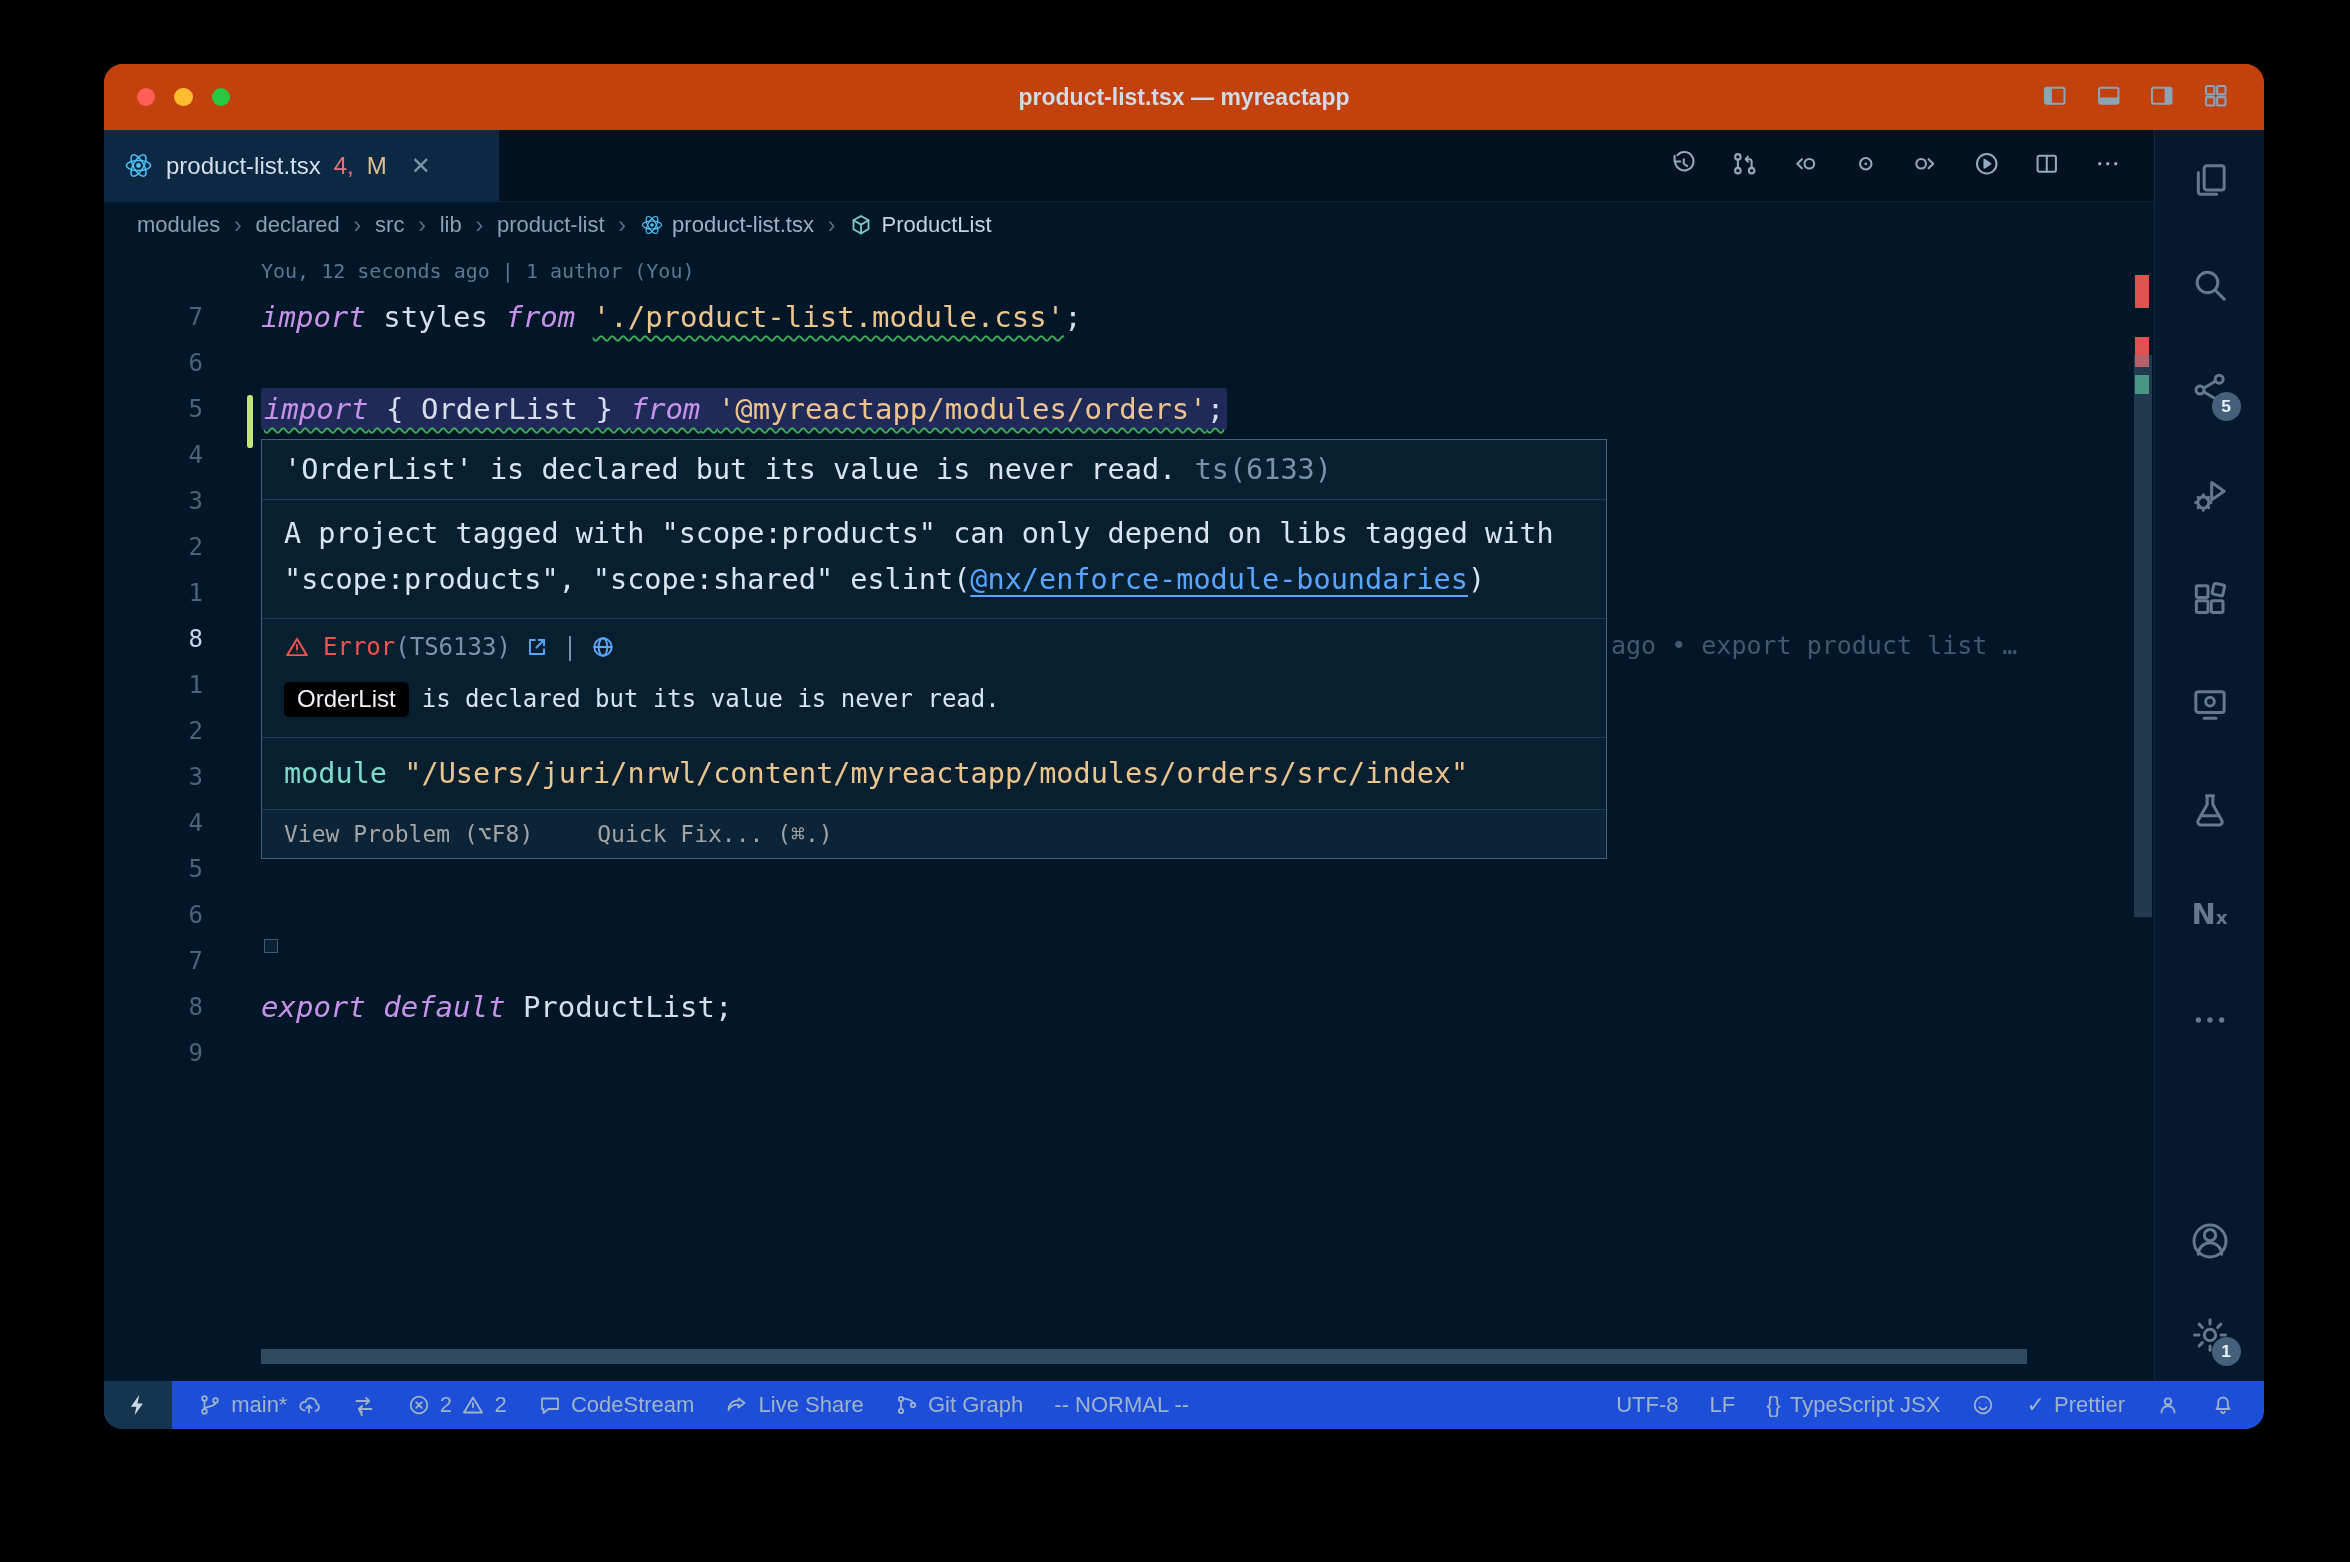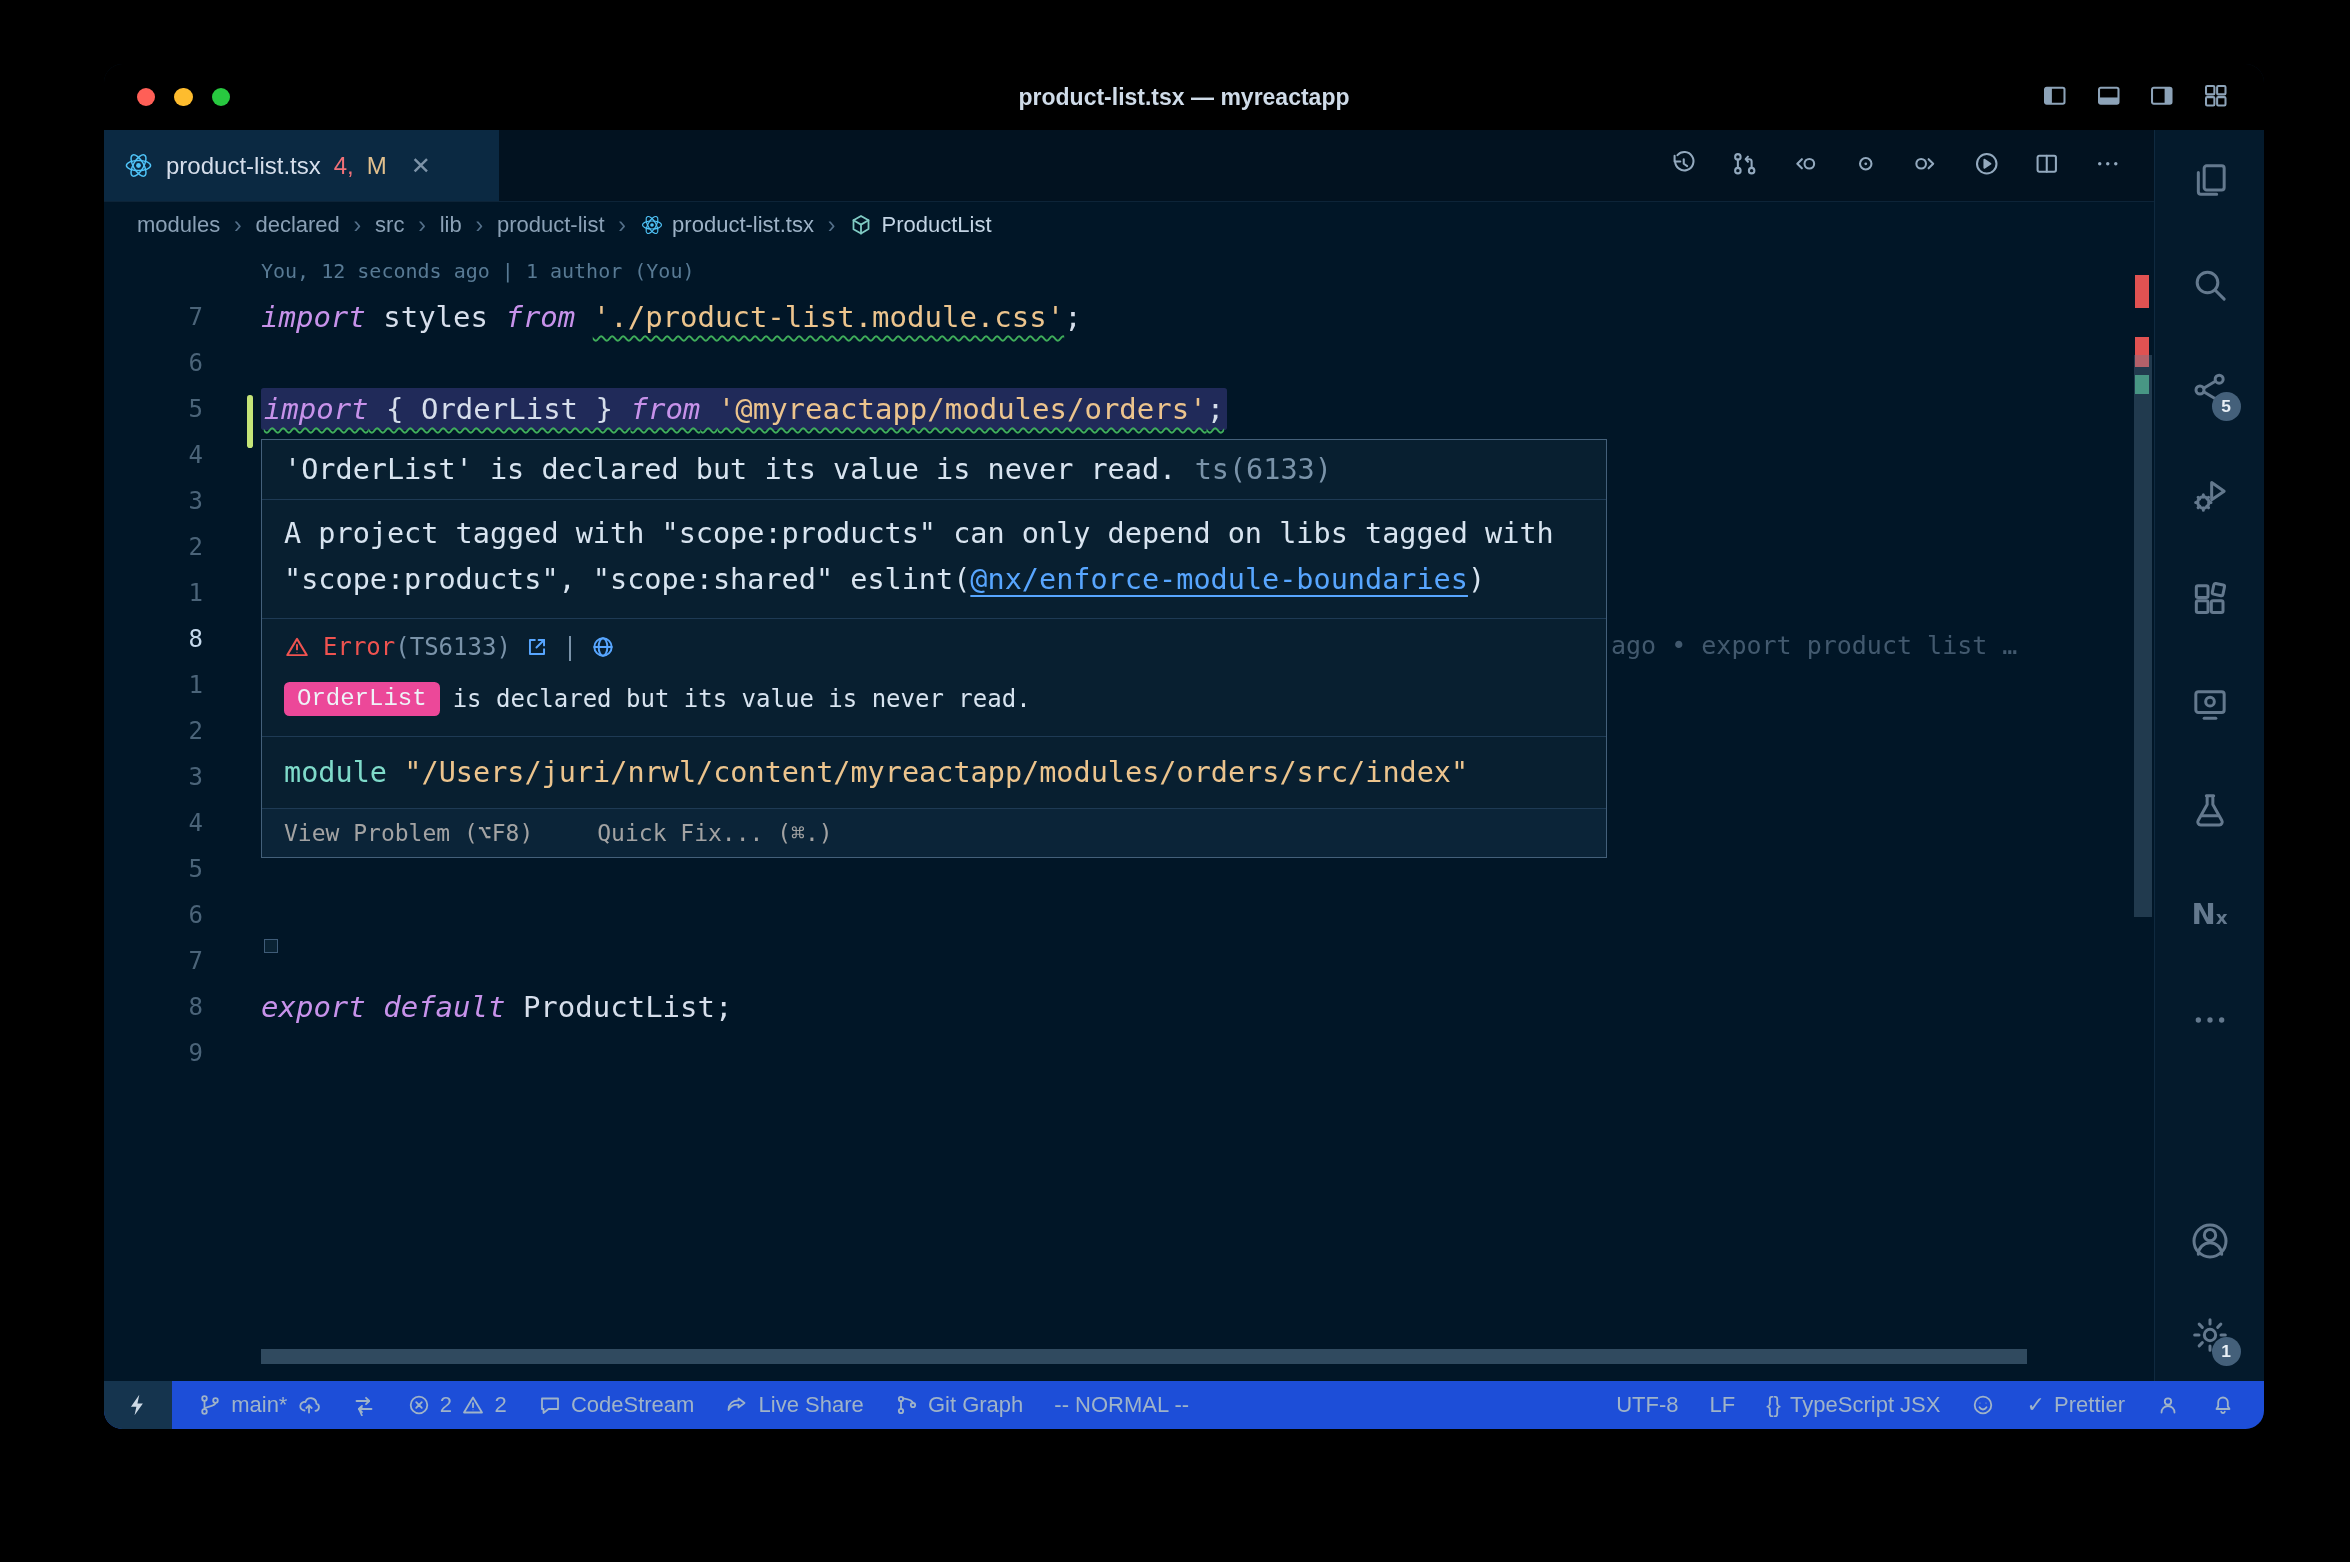--- a/index.html
+++ b/index.html
@@ -8,21 +8,21 @@
     width:2351px; height:1563px; background:#000; overflow:hidden;
     font-family:"Liberation Sans", sans-serif; color:#d6deeb;
   }
   .window {
     position:absolute; left:104px; top:64px; width:2160px; height:1365px;
     background:#011627; border-radius:18.4px; overflow:hidden;
     box-shadow:0 37px 110px rgba(0,0,0,.85);
     display:flex; flex-direction:column;
   }
   
-  .titlebar { height:66px; flex:0 0 auto; position:relative; background:#000000; }
+  .titlebar { height:66px; flex:0 0 auto; position:relative; background:#c2410c; }
   .dots { position:absolute; left:33px; top:24px; display:flex; gap:19px; }
   .dot { width:18.4px; height:18.4px; border-radius:50%; }
   .dot.red{background:#ff5f57}.dot.yellow{background:#febc2e}.dot.green{background:#28c840}
   .wtitle { position:absolute; left:0; right:0; top:0; height:66px; line-height:66px;
     text-align:center; color:#cfdbe8; font-size:23px; font-weight:700; }
   .winicons { position:absolute; right:35px; top:0; height:66px; display:flex; align-items:center; gap:26px; color:#8da3b8; }
   .winicons svg { width:27.5px; height:27.5px; }
   
   .main { flex:1; display:flex; min-height:0; }
   .editor-col { flex:1; display:flex; flex-direction:column; min-width:0; }
@@ -78,21 +78,21 @@
   .pr1 .codeid { color:#7a93a9; margin-left:18.4px; }
   .pr2 { padding:11px 37px 14.7px 22px; line-height:46px; border-top:0.9px solid #1e3a54; }
   .link { color:#58a6ff; text-decoration:underline; text-underline-offset:5.5px; }
   .pr3 { display:flex; align-items:center; gap:13px; font-size:24px; padding:14.7px 22px 5.5px; border-top:0.9px solid #1e3a54; }
   .err { color:#ef5350; }
   .dim { color:#7a93a9; }
   .pr3 svg { width:26px; height:26px; }
   .warntri { color:#ef5350; }
   .linkicon { color:#58a6ff; }
   .pr4 { font-size:24px; padding:14.7px 22px 20px; display:flex; align-items:center; }
-  .chip { background:#ec4899; color:#eef3f8; font-family:Liberation Mono, monospace;
+  .chip { background:#000000; color:#eef3f8; font-family:Liberation Sans, sans-serif;
     font-size:24px; padding:3.7px 13px; border-radius:5.5px; margin-right:13px; }
   .pr5 { padding:19px 22px; border-top:0.9px solid #1e3a54; }
   .mkw { color:#7fdbca; }
   .mpath { margin-left:17.4px; }
   .pactions { display:flex; gap:64px; background:#0b2438; border-top:0.9px solid #1e3a54;
     padding:11px 22px; font-size:23px; }
   .pa { color:#a3a3a3; }
   .resizer { position:absolute; left:160px; top:691px; width:13.8px; height:13.8px;
     border:1.8px solid #3f5c78; background:#0a2334; z-index:5; }
   

